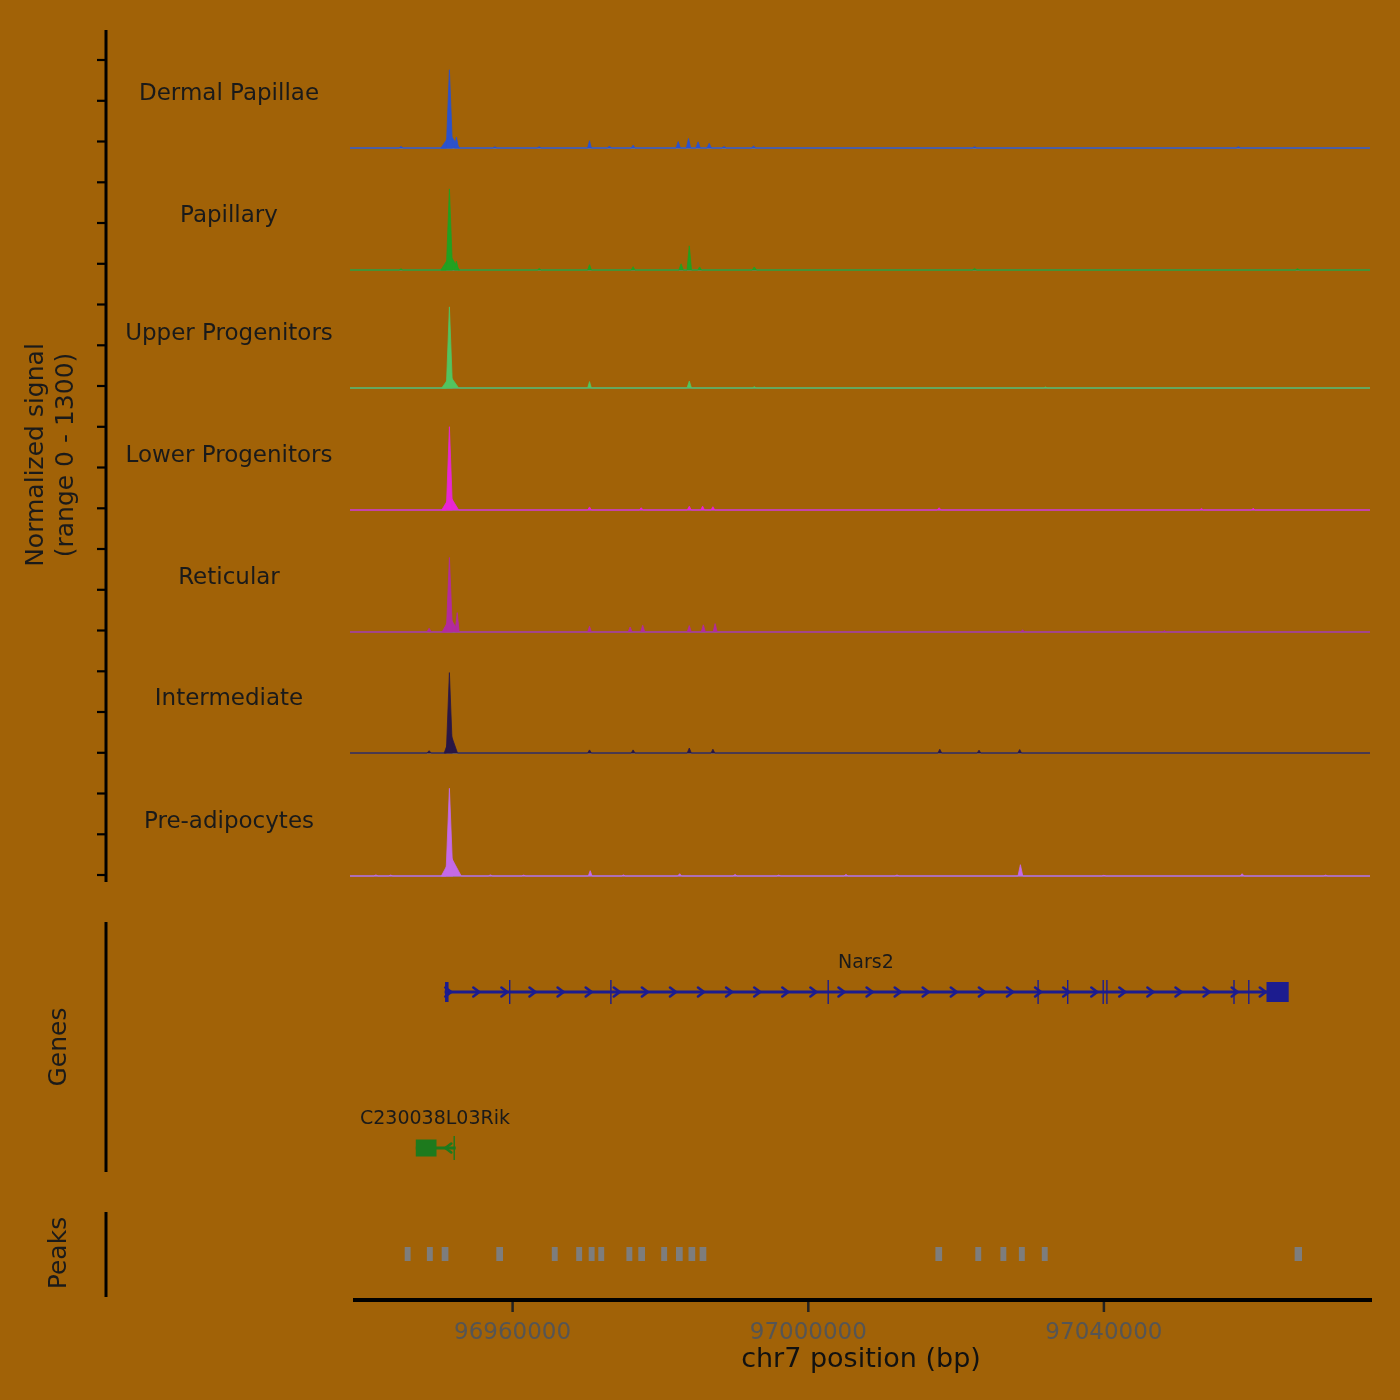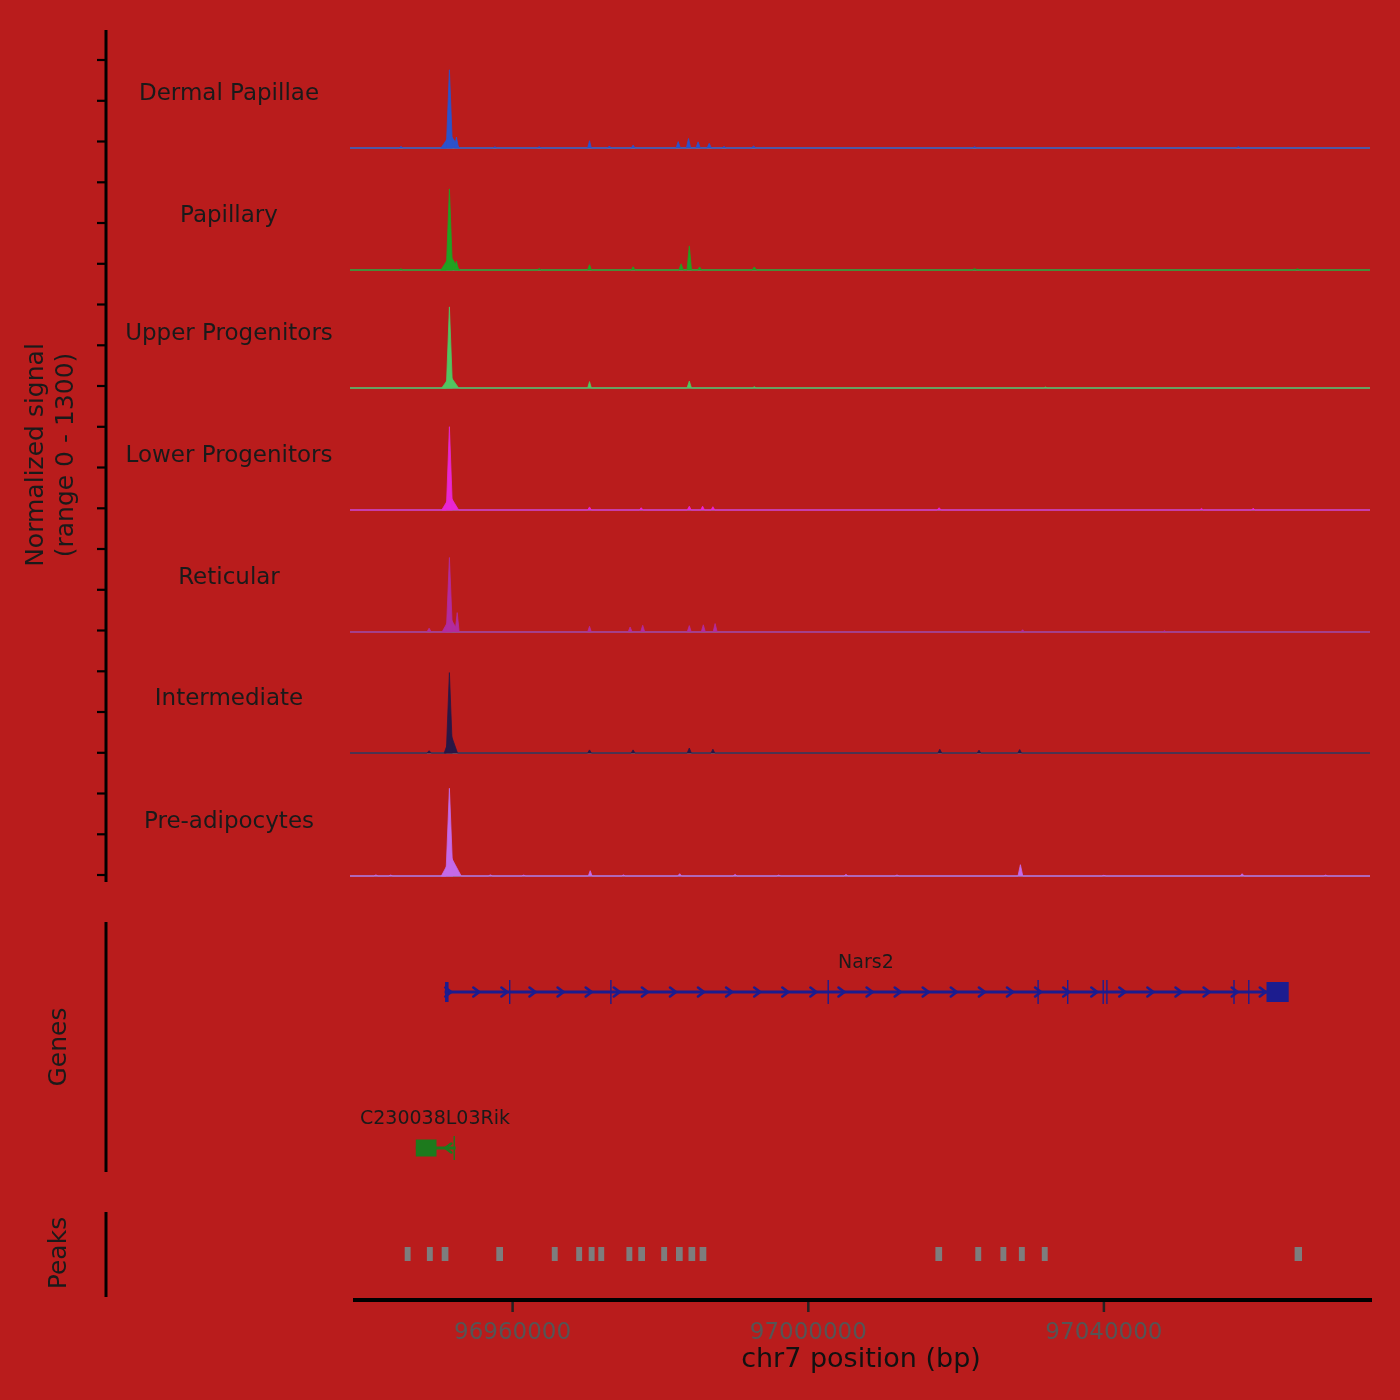--- a/index.html
+++ b/index.html
@@ -1,16 +1,16 @@
 <!DOCTYPE html>
 <html><head>
 <meta charset="utf-8">
 <style>
   html,body{margin:0;padding:0;background:#ffffff;}
-  #stage{position:relative;width:1400px;height:1400px;background:#b91c1c;overflow:hidden;}
+  #stage{position:relative;width:1400px;height:1400px;background:#a16207;overflow:hidden;}
   svg{display:block;}
   text{font-family:"DejaVu Sans","Liberation Sans",sans-serif;}
   .rot-label{font-size:25px;fill:#1a1a1a;}
   .x-title{font-size:27px;fill:#111111;}
 </style>
 </head>
 <body>
 
 <div id="stage">
   <svg id="figure-svg" width="1400" height="1400" viewBox="0 0 1400 1400">

